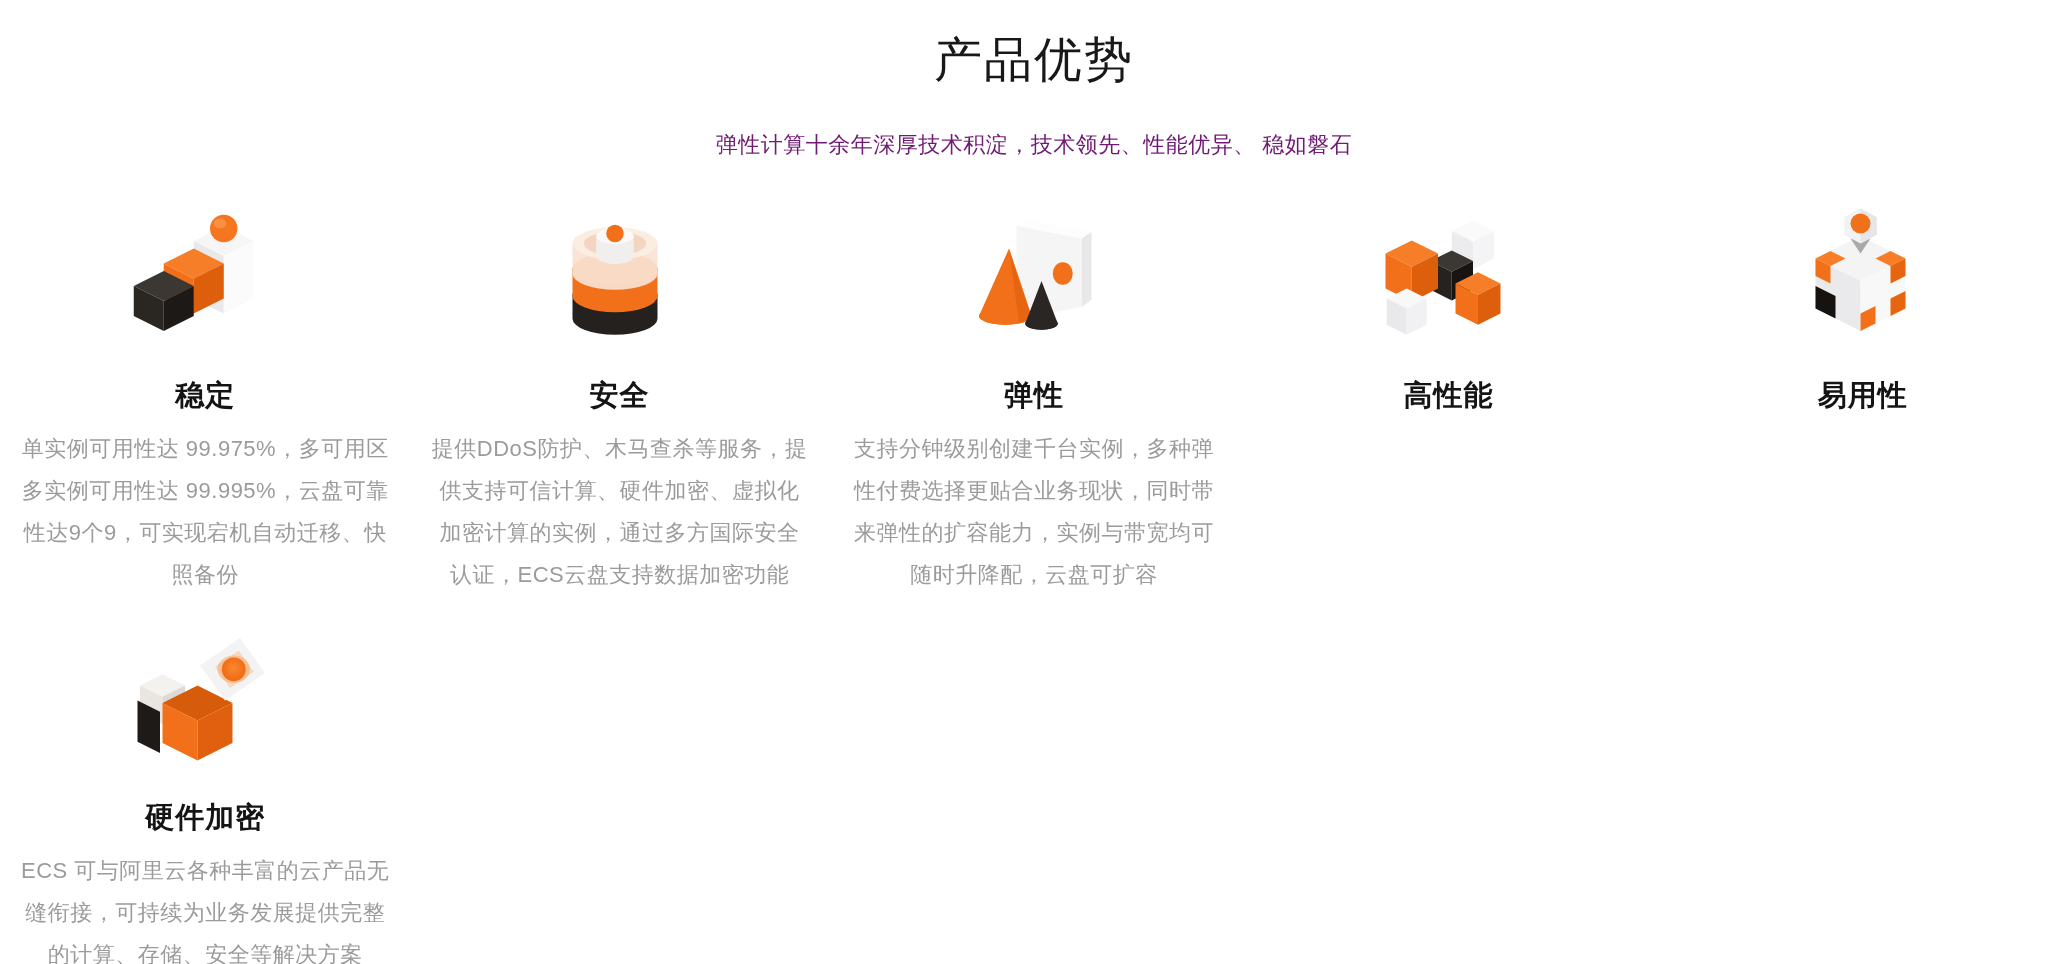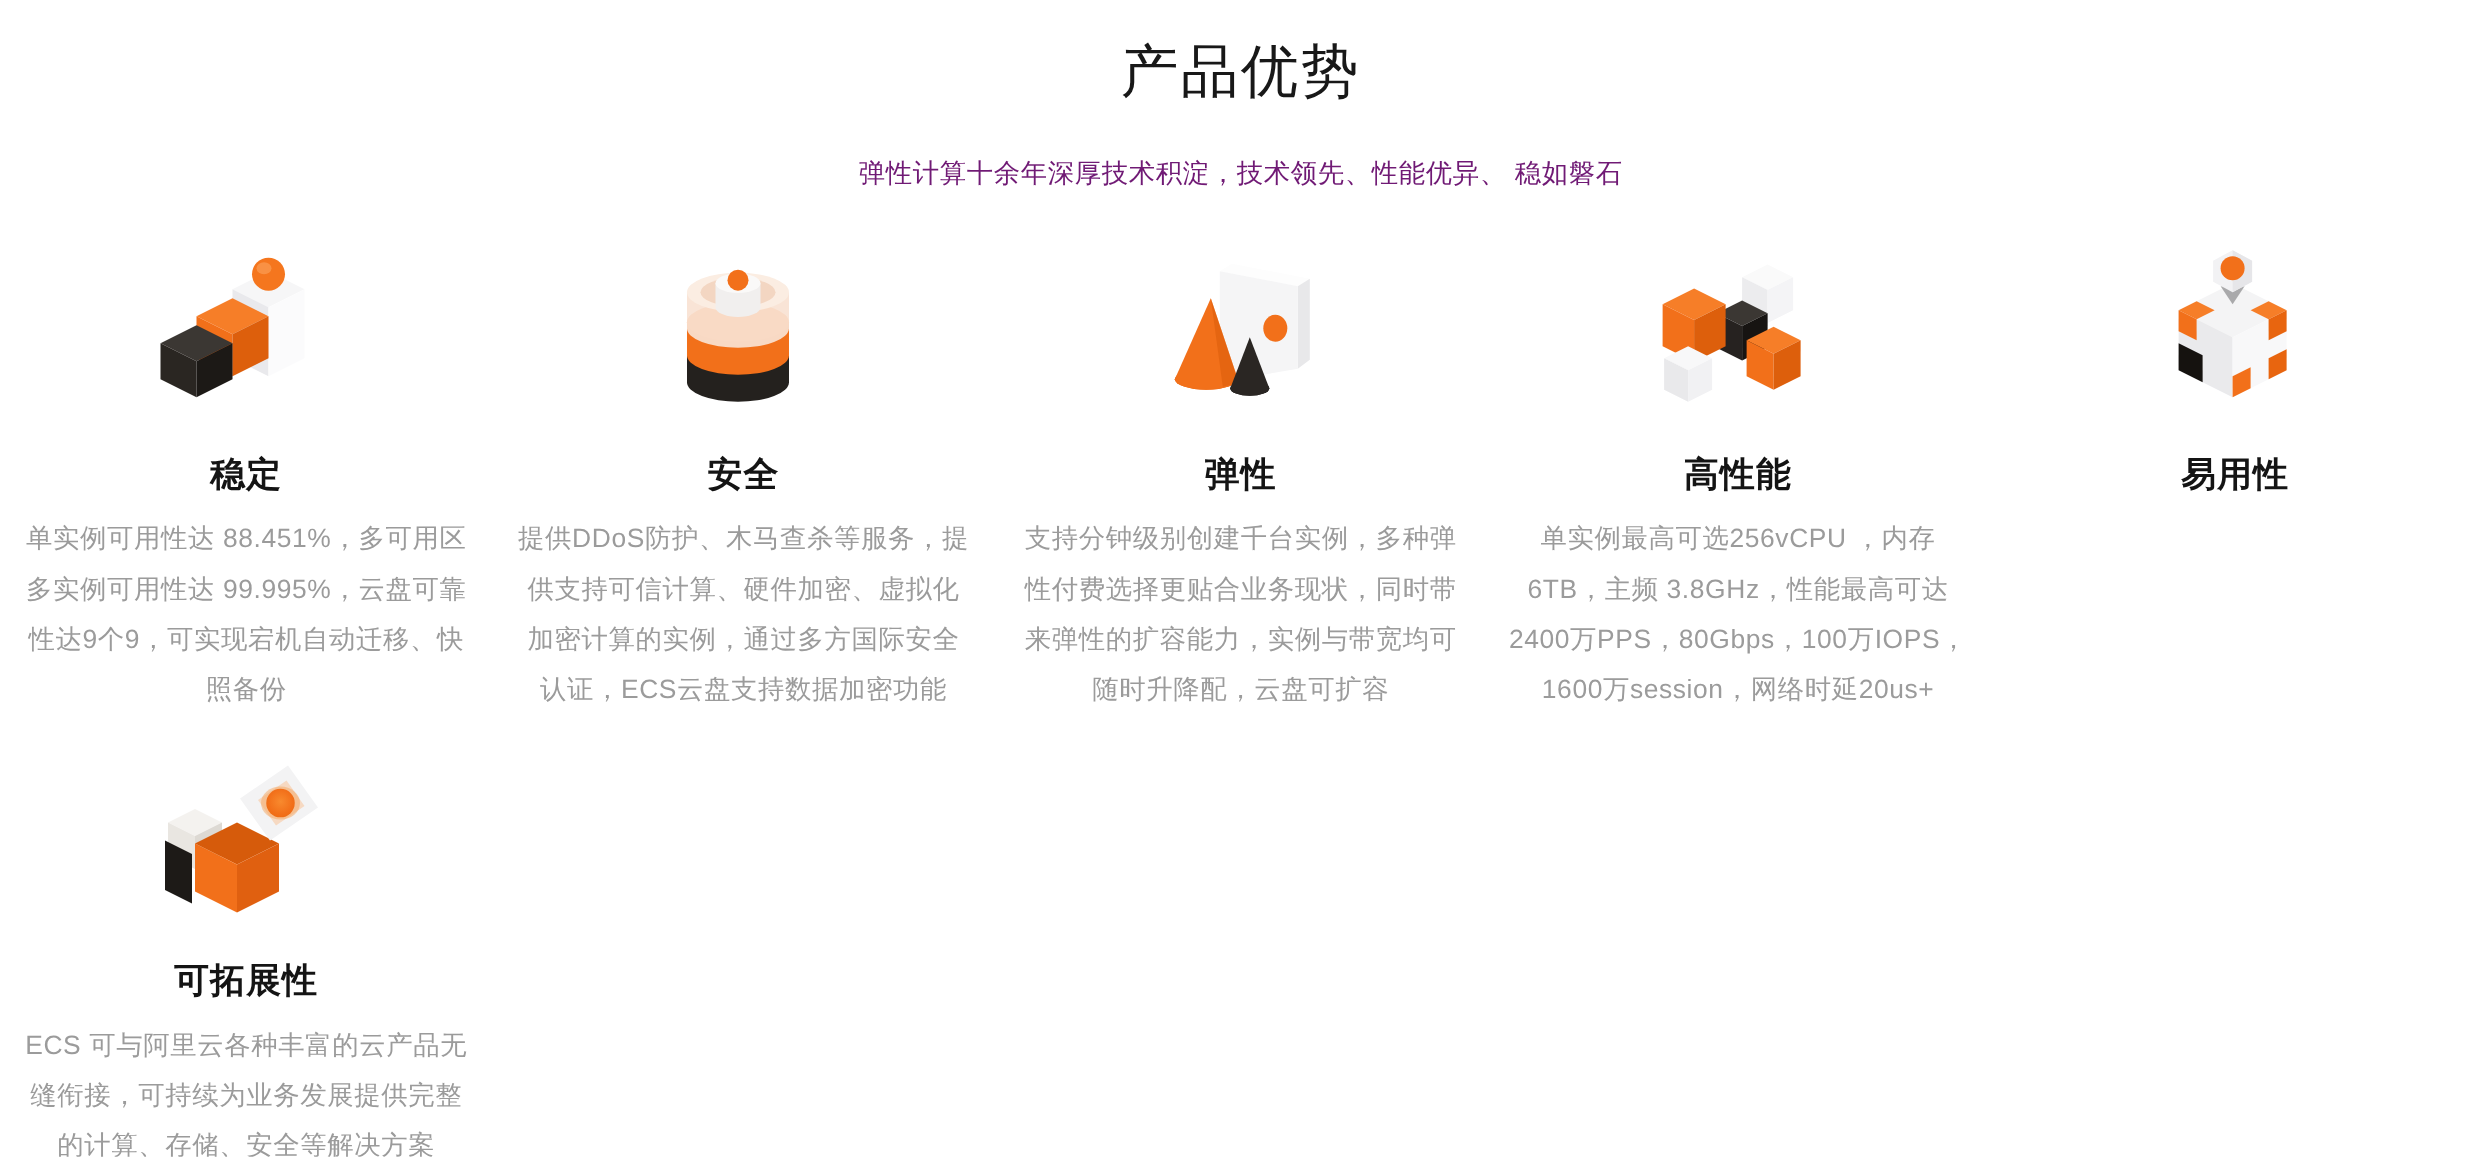--- a/index.html
+++ b/index.html
@@ -80,21 +80,21 @@
           <polygon points="27,46 51,34 75,46 51,58" fill="#F67E28"></polygon>
           <polygon points="27,46 51,58 51,86 27,74" fill="#F2701A"></polygon>
           <polygon points="51,58 75,46 75,74 51,86" fill="#DD5F0C"></polygon>
 
           <polygon points="3,64 27,52 51,64 27,76" fill="#3B3733"></polygon>
           <polygon points="3,64 27,76 27,100 3,88" fill="#2A2622"></polygon>
           <polygon points="27,76 51,64 51,88 27,100" fill="#1C1916"></polygon>
         </svg>
       </div>
       <div class="card-title">稳定</div>
-      <div class="card-desc">单实例可用性达 88.451%，多可用区多实例可用性达 99.995%，云盘可靠性达9个9，可实现宕机自动迁移、快照备份</div>
+      <div class="card-desc">单实例可用性达 99.975%，多可用区多实例可用性达 99.995%，云盘可靠性达9个9，可实现宕机自动迁移、快照备份</div>
     </div>
 
     <div class="card">
       <div class="icon-wrap">
         <svg viewBox="0 0 120 120">
 
           <path d="M22,70 V90 A34,13 0 0 0 90,90 V70 Z" fill="#24211E"></path>
 
           <path d="M22,50 V72 A34,13 0 0 0 90,72 V50 Z" fill="#F2701A"></path>
           <ellipse cx="56" cy="50" rx="34" ry="13" fill="#F67E28"></ellipse>
@@ -153,21 +153,20 @@
           <polygon points="11,74 27,66 43,74 27,82" fill="#f8f8f9"></polygon>
           <polygon points="11,74 27,82 27,103 11,95" fill="#e9e9eb"></polygon>
           <polygon points="27,82 43,74 43,95 27,103" fill="#f1f1f3"></polygon>
 
           <polygon points="66,62 84,53 102,62 84,71" fill="#F67E28"></polygon>
           <polygon points="66,62 84,71 84,95 66,86" fill="#F2701A"></polygon>
           <polygon points="84,71 102,62 102,86 84,95" fill="#DD5F0C"></polygon>
         </svg>
       </div>
       <div class="card-title">高性能</div>
-      <div class="card-desc">单实例最高可选256vCPU ，内存6TB，主频 3.8GHz，性能最高可达2400万PPS，80Gbps，100万IOPS，1600万session，网络时延20us+</div>
     </div>
 
     <div class="card">
       <div class="icon-wrap">
         <svg viewBox="0 0 120 120">
 
           <polygon points="22,42 58,24 94,42 58,60" fill="#f4f4f5"></polygon>
           <polygon points="22,42 58,60 58,100 22,82" fill="#eaeaec"></polygon>
           <polygon points="58,60 94,42 94,82 58,100" fill="#f8f8f9"></polygon>
 
@@ -210,18 +209,18 @@
           <polygon points="26,60 54,46 82,60 54,74" fill="#D65B0B"></polygon>
           <polygon points="26,60 54,74 54,106 26,92" fill="#F2701A"></polygon>
           <polygon points="54,74 82,60 82,92 54,106" fill="#E06010"></polygon>
 
           <polygon points="56,30 88,8 108,36 76,58" fill="#f3f3f4"></polygon>
           <polygon points="68,31 87,18 99,35 80,48" fill="#F6D9C2"></polygon>
           <ellipse cx="83" cy="33" rx="13" ry="11" fill="#F4A560" opacity="0.5"></ellipse>
           <circle cx="83" cy="33" r="9.5" fill="url(#scal-glow)"></circle>
         </svg>
       </div>
-      <div class="card-title">可拓展性</div>
+      <div class="card-title">硬件加密</div>
       <div class="card-desc">ECS 可与阿里云各种丰富的云产品无缝衔接，可持续为业务发展提供完整的计算、存储、安全等解决方案</div>
     </div>
 
   </div>
 </div>
 
 </body></html>

